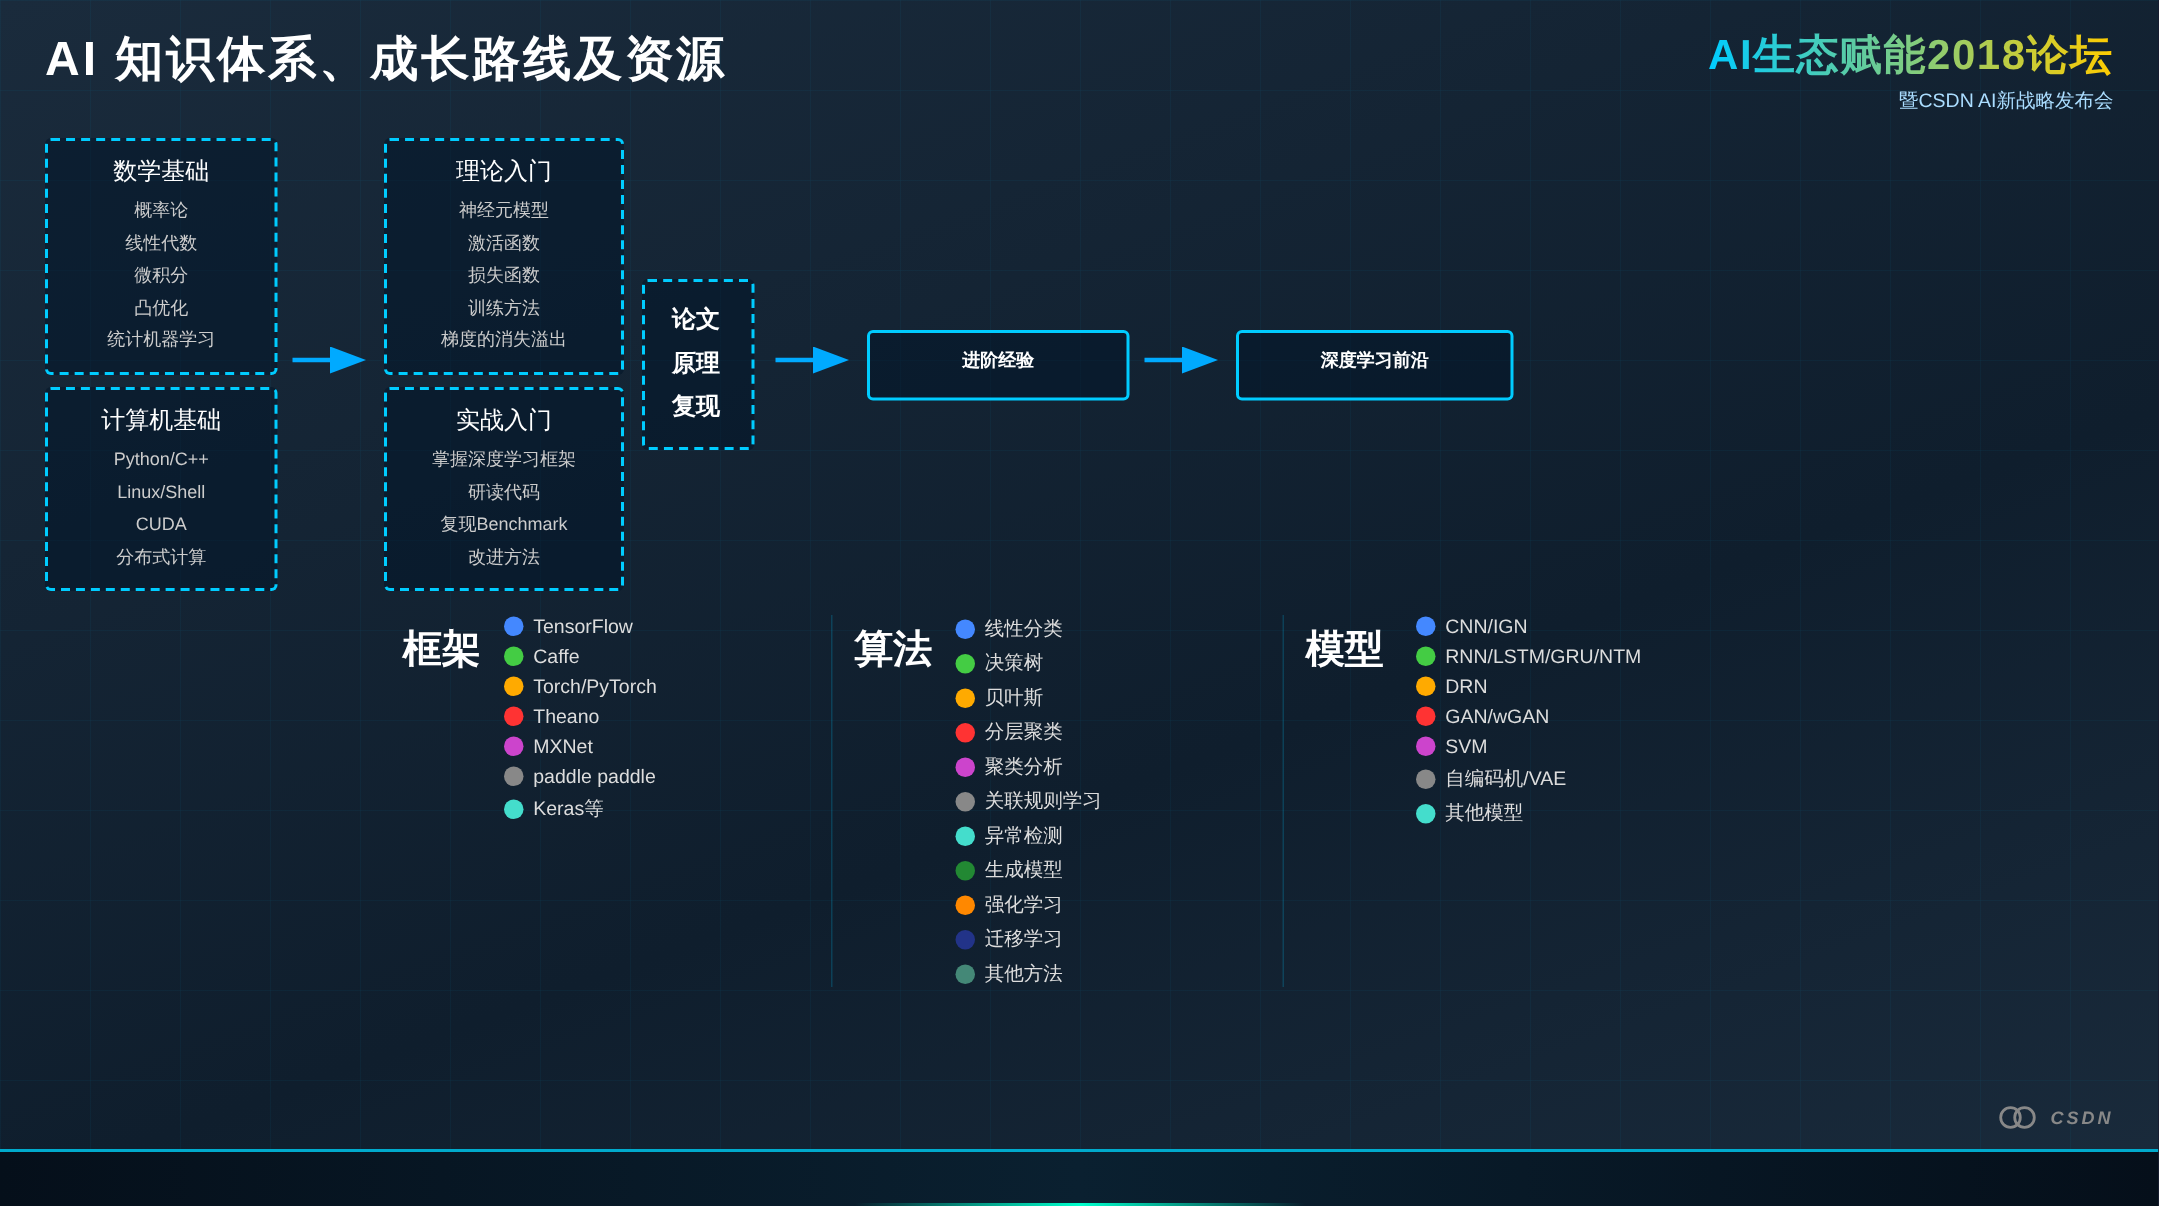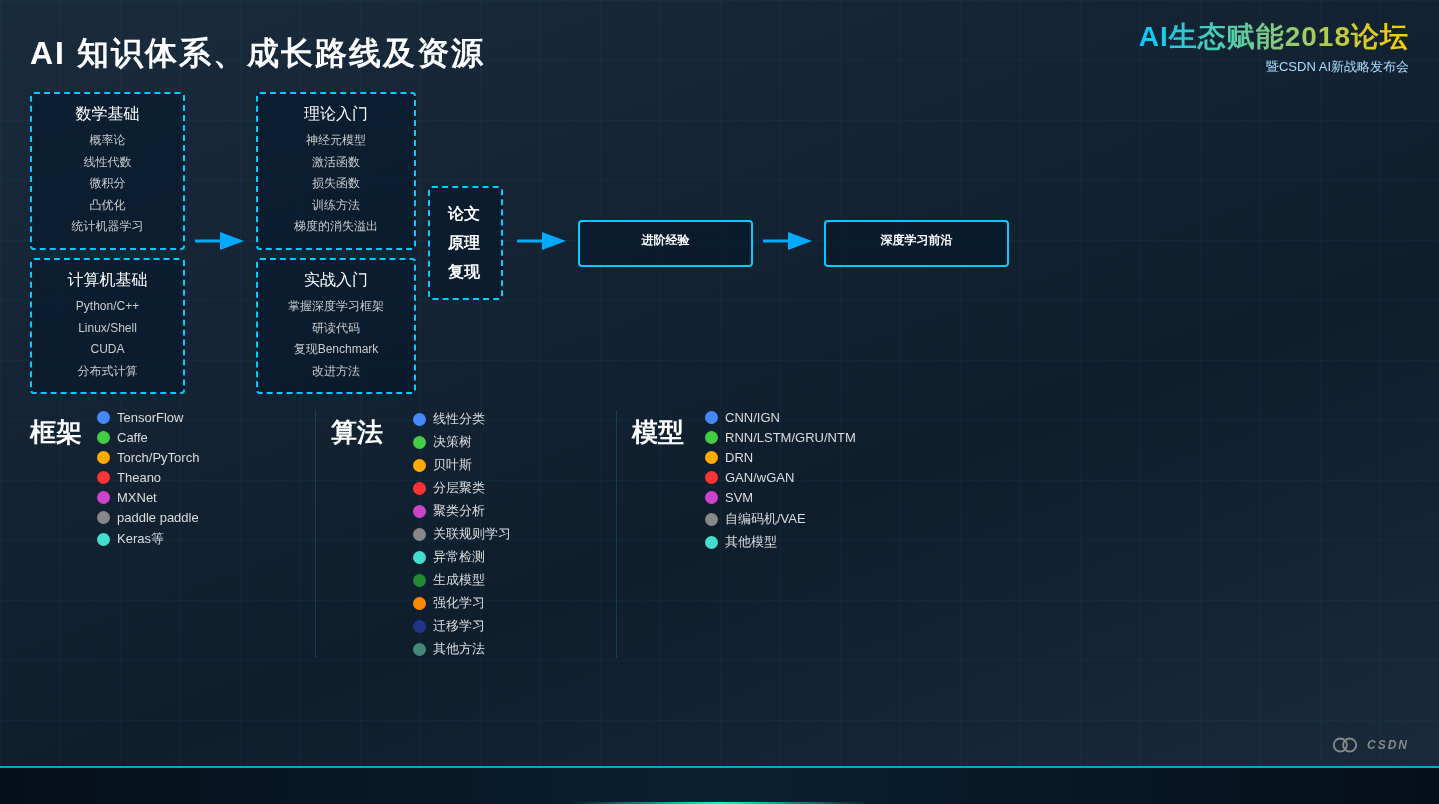--- a/index.html
+++ b/index.html
@@ -250,21 +250,21 @@
   </style>
 </head>
 <body>
 
 <div class="page-wrapper">
 
   <div class="circuit-lines"></div>
 
   <div class="content">
 
-    <div class="header" style="display:flex; justify-content:space-between; align-items:flex-end; margin-bottom:16px;">
+    <div class="header" style="display:flex; justify-content:space-between; align-items:flex-start; margin-bottom:16px;">
       <h1 class="main-title">AI 知识体系、成长路线及资源</h1>
       <div class="logo-area">
         <div class="logo-title">AI生态赋能2018论坛</div>
         <div class="logo-subtitle">暨CSDN AI新战略发布会</div>
       </div>
     </div>
 
     <div class="top-flow">
 
       <div class="double-box">
@@ -355,21 +355,21 @@
           <path d="M2,17 L45,17" stroke="#00aaff" stroke-width="3" fill="none" marker-end="url(#ah3)"></path>
         </svg>
       </div>
 
       <div class="solid-box" style="width:185px; align-self:center; border-color:#00ccff;">
         <div class="solid-box-title">深度学习前沿</div>
       </div>
 
     </div>
 
-    <div class="legend-area" style="margin-top:8px; display:flex; align-items:flex-start; gap:0;">
+    <div class="legend-area" style="margin-top:8px; display:flex; align-items:flex-start; gap:0;justify-content:center;">
 
       <div class="legend-section" style="display:flex; align-items:flex-start; gap:12px; min-width:270px;">
         <div class="legend-section-label">框架</div>
         <div class="legend-col">
           <div class="leg-item">
             <div class="leg-dot" style="background:#4488ff;"></div>
             <span>TensorFlow</span>
           </div>
           <div class="leg-item">
             <div class="leg-dot" style="background:#44cc44;"></div>
@@ -393,21 +393,21 @@
           </div>
           <div class="leg-item">
             <div class="leg-dot" style="background:#44ddcc;"></div>
             <span>Keras等</span>
           </div>
         </div>
       </div>
 
       <div class="divider-v" style="margin:0 15px;"></div>
 
-      <div class="legend-section" style="display:flex; align-items:flex-start; gap:27px; min-width:270px;">
+      <div class="legend-section" style="display:flex; align-items:flex-start; gap:12px; min-width:270px;">
         <div class="legend-section-label">算法</div>
         <div class="legend-col">
           <div class="leg-item">
             <div class="leg-dot" style="background:#4488ff;"></div>
             <span>线性分类</span>
           </div>
           <div class="leg-item">
             <div class="leg-dot" style="background:#44cc44;"></div>
             <span>决策树</span>
           </div>

